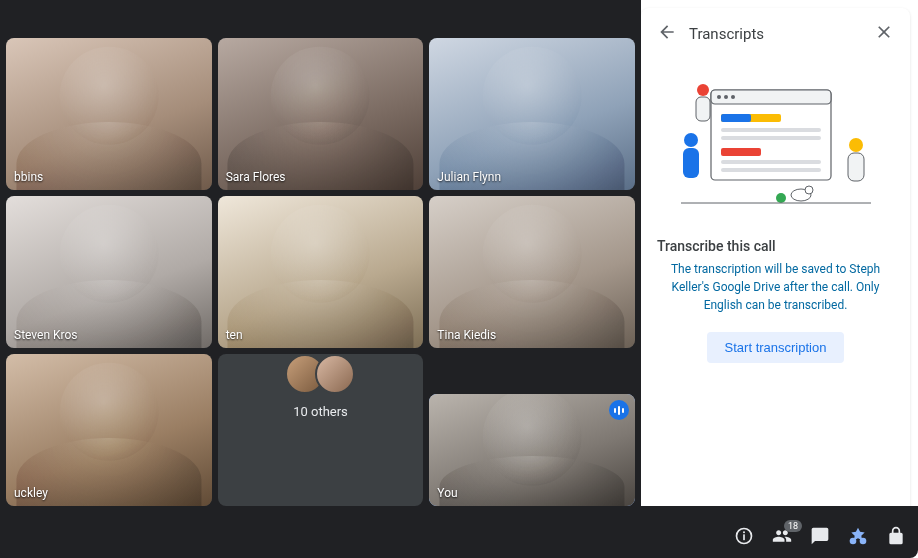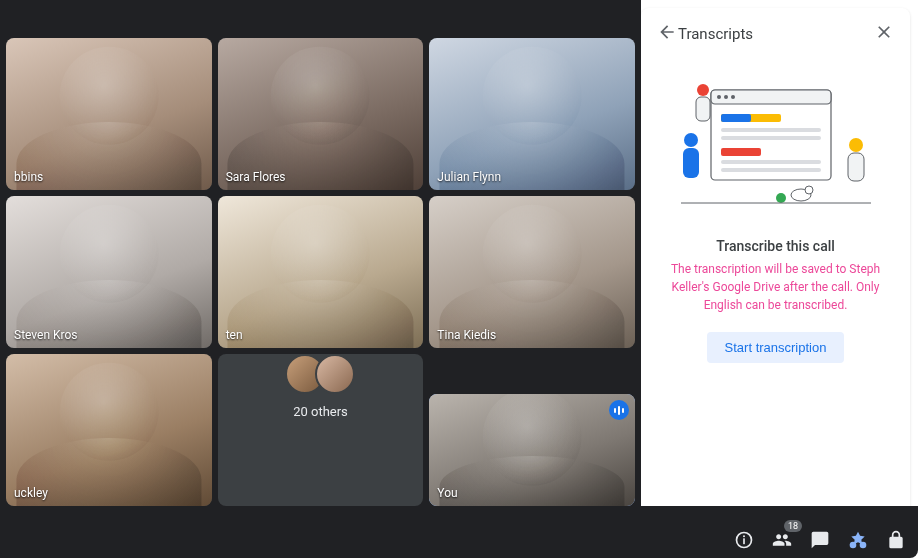--- a/index.html
+++ b/index.html
@@ -165,49 +165,49 @@
     width: 269px;
     margin: 8px 8px 8px 0;
     background: #fff;
     border-radius: 8px;
     display: flex;
     flex-direction: column;
     padding: 10px 16px 16px 16px;
     box-shadow: 0 1px 3px rgba(0,0,0,.12);
   }
   .panel-header {
-    display: flex; align-items: center; gap: 1px;
+    display: flex; align-items: center; gap: 12px;
     height: 32px;
     position: relative;
   }
   .panel-header .back {
     cursor: pointer; color:#5f6368;
   }
   .panel-title {
     font-size: 15px; color: #3c4043; font-weight: 400;
   }
   .panel-header .close {
     position: absolute; right: 0;
     cursor: pointer; color:#5f6368;
   }
   .illus {
     margin: 20px auto 10px auto;
     width: 210px; height: 150px;
   }
   .panel h3 {
-    text-align: center;
+    text-align: left;
     font-size: 14px;
     font-weight: 500;
     color: #3c4043;
     margin-top: 8px;
   }
   .panel p {
     text-align: center;
     font-size: 12px;
-    color: #ec4899;
+    color: #0369a1;
     margin-top: 6px;
     line-height: 1.5;
   }
   .start-btn {
     margin: 18px auto 16px auto;
     padding: 8px 18px;
     background: #e8f0fe;
     color: #1a73e8;
     font-size: 13px;
     font-weight: 500;
@@ -221,21 +221,21 @@
     position: absolute;
     right: 10px; bottom: 8px;
     display: flex; gap: 14px;
     align-items: center;
   }
   .ra {
     position: relative;
     color: #e8eaed;
     cursor: pointer;
     width: 24px; height: 24px;
-    display:flex; align-items:flex-end; justify-content:center;
+    display:flex; align-items:flex-start; justify-content:center;
   }
   .ra.active { color: #8ab4f8; }
   .ra .badge {
     position: absolute;
     top: -6px; right: -8px;
     background: #5f6368;
     color: #fff;
     font-size: 9px;
     padding: 1px 4px;
     border-radius: 8px;
@@ -317,21 +317,21 @@
             <div class="avatar-body"></div>
           </div>
         <span class="name">uckley</span>
       </div>
 
       <div class="tile others">
         <div class="avatars">
           <div class="av av1"></div>
           <div class="av av2"></div>
         </div>
-        <span class="count">20 others</span>
+        <span class="count">10 others</span>
       </div>
 
       <div class="tile active">
         <div class="person p9">
             <div class="avatar-head"></div>
             <div class="avatar-body"></div>
           </div>
         <div class="speaking">
           <div class="bars">
               <span></span>

